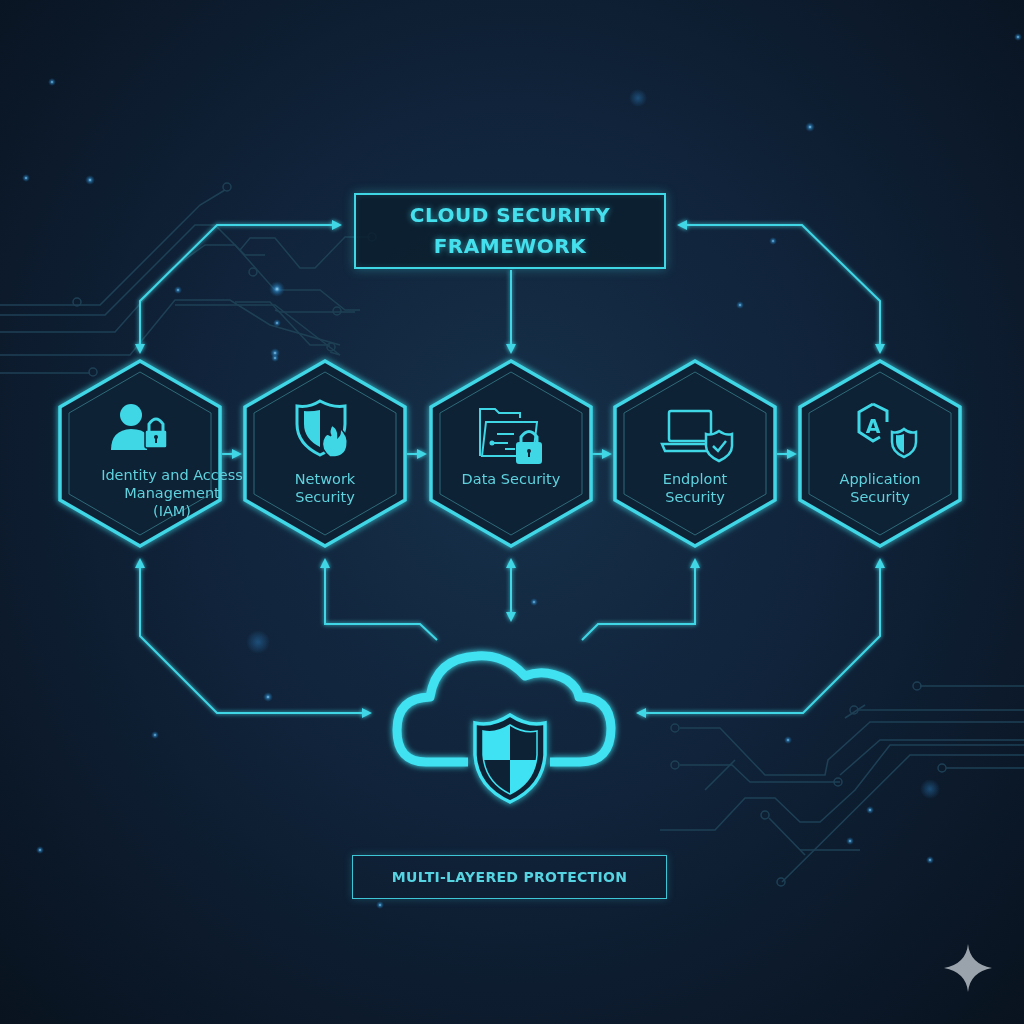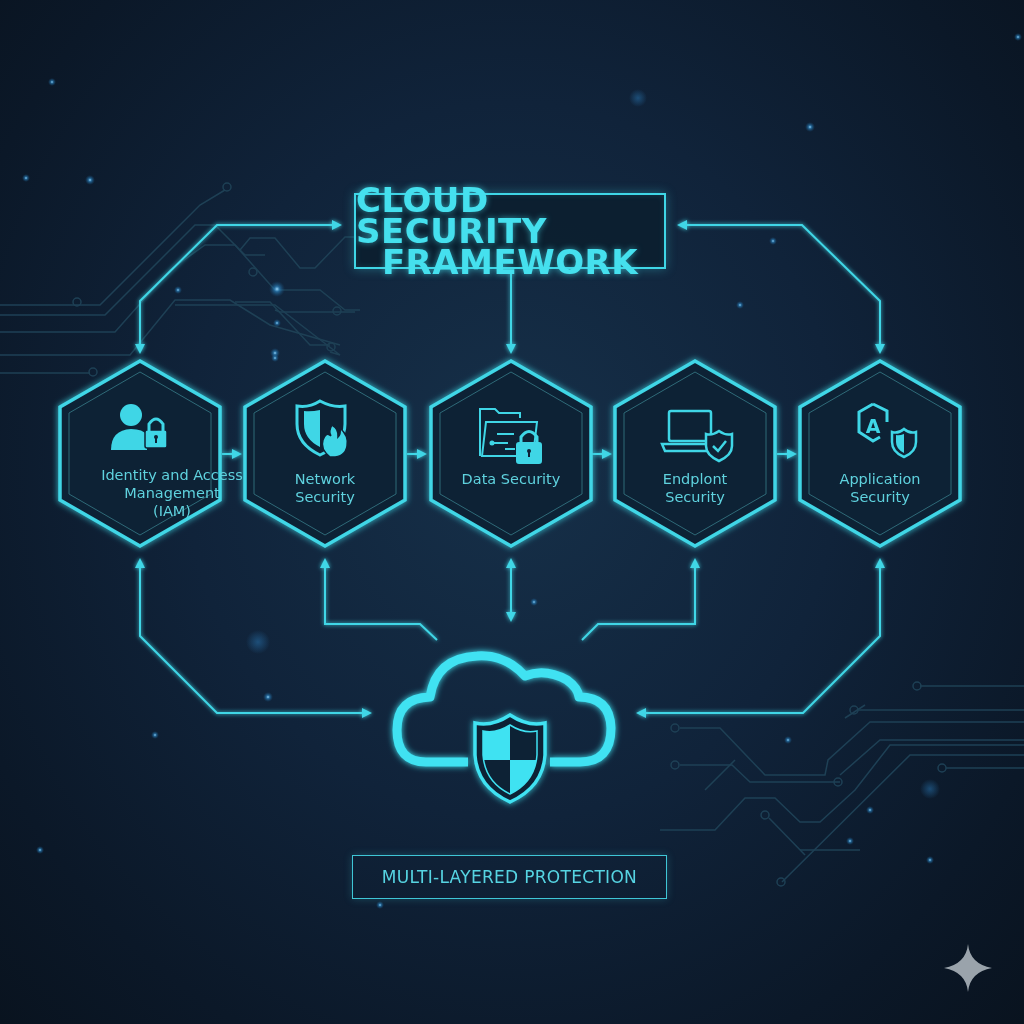--- a/index.html
+++ b/index.html
@@ -12,34 +12,34 @@
   #stage { position: absolute; left: 0; top: 0; width: 1024px; height: 1024px; }
   svg.layer { position: absolute; left: 0; top: 0; }
   .title-box {
     position: absolute; left: 354px; top: 193px; width: 312px; height: 76px;
     border: 2px solid #3fd6e6; box-sizing: border-box;
     background: rgba(12, 30, 46, 0.85);
     display: flex; flex-direction: column; align-items: center; justify-content: center;
     box-shadow: 0 0 10px rgba(63, 214, 230, 0.35), inset 0 0 6px rgba(63,214,230,0.15);
   }
   .title-box span {
-    color: #45e0ee; font-weight: bold; font-size: 34px; letter-spacing: 0.5px; line-height: 31px;
+    color: #45e0ee; font-weight: bold; font-size: 20px; letter-spacing: 0.5px; line-height: 31px;
     text-shadow: 0 0 6px rgba(69, 224, 238, 0.6);
   }
   .node-label {
     position: absolute; width: 160px; text-align: center;
     color: #5fd2de; font-size: 14.5px; line-height: 18px;
   }
   .footer-box {
     position: absolute; left: 352px; top: 855px; width: 315px; height: 44px;
     border: 1.5px solid #3fc6d6; box-sizing: border-box;
     display: flex; align-items: center; justify-content: center;
     box-shadow: 0 0 8px rgba(63, 198, 214, 0.25);
   }
-  .footer-box span { color: #56d4e2; font-size: 17px; letter-spacing: 0.3px; }
+  .footer-box span { color: #56d4e2; font-size: 14px; letter-spacing: 0.3px; font-weight: bold; }
 </style>
 </head>
 <body>
 
 <div id="stage">
 
   <svg class="layer" width="1024" height="1024">
     <defs>
       <radialGradient id="dot" cx="50%" cy="50%" r="50%">
         <stop offset="0%" stop-color="#9fdcff" stop-opacity="1"></stop>

